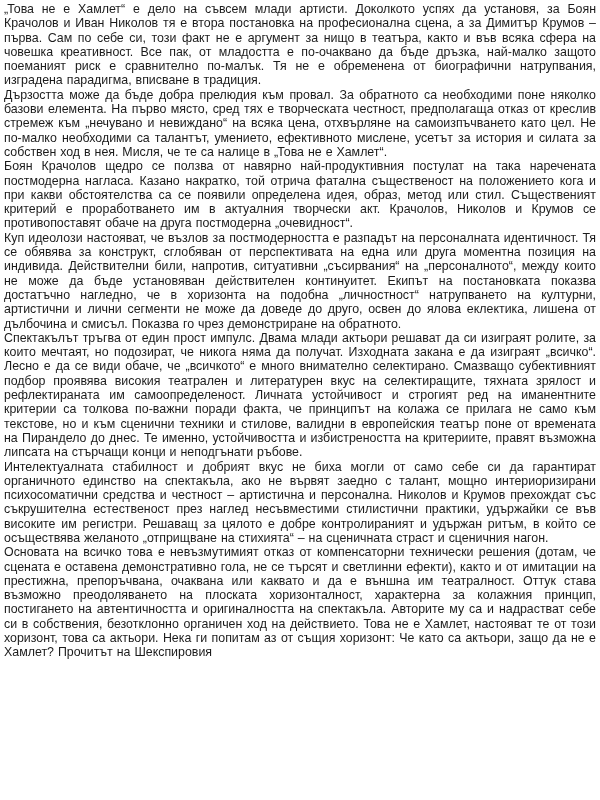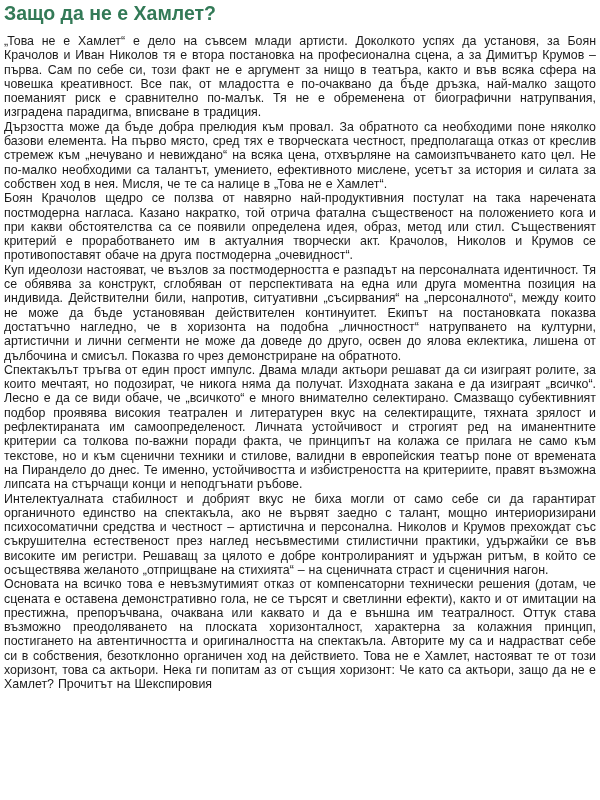--- a/index.html
+++ b/index.html
@@ -32,21 +32,20 @@
     word-spacing: 0.5px;
   }
   .para.credits {
     font-weight: bold;
   }
 </style>
 </head>
 <body>
 
 <div class="page">
-  <h1 class="title">Защо да не е Хамлет?</h1>
 
 
   <p class="para">„Това не е Хамлет“ е дело на съвсем млади артисти. Доколкото успях да установя, за Боян Крачолов и Иван Николов тя е втора постановка на професионална сцена, а за Димитър Крумов – първа. Сам по себе си, този факт не е аргумент за нищо в театъра, както и във всяка сфера на човешка креативност. Все пак, от младостта е по-очаквано да бъде дръзка, най-малко защото поеманият риск е сравнително по-малък. Тя не е обременена от биографични натрупвания, изградена парадигма, вписване в традиция.</p>
 
   <p class="para">Дързостта може да бъде добра прелюдия към провал. За обратното са необходими поне няколко базови елемента. На първо място, сред тях е творческата честност, предполагаща отказ от креслив стремеж към „нечувано и невиждано“ на всяка цена, отхвърляне на самоизпъчването като цел. Не по-малко необходими са талантът, умението, ефективното мислене, усетът за история и силата за собствен ход в нея. Мисля, че те са налице в „Това не е Хамлет“.</p>
 
   <p class="para">Боян Крачолов щедро се ползва от навярно най-продуктивния постулат на така наречената постмодерна нагласа. Казано накратко, той отрича фатална същественост на положението кога и при какви обстоятелства са се появили определена идея, образ, метод или стил. Същественият критерий е проработването им в актуалния творчески акт. Крачолов, Николов и Крумов се противопоставят обаче на друга постмодерна „очевидност“.</p>
 
   <p class="para">Куп идеолози настояват, че възлов за постмодерността е разпадът на персоналната идентичност. Тя се обявява за конструкт, сглобяван от перспективата на една или друга моментна позиция на индивида. Действителни били, напротив, ситуативни „съсирвания“ на „персоналното“, между които не може да бъде установяван действителен континуитет. Екипът на постановката показва достатъчно нагледно, че в хоризонта на подобна „личностност“ натрупването на културни, артистични и лични сегменти не може да доведе до друго, освен до ялова еклектика, лишена от дълбочина и смисъл. Показва го чрез демонстриране на обратното.</p>
 

